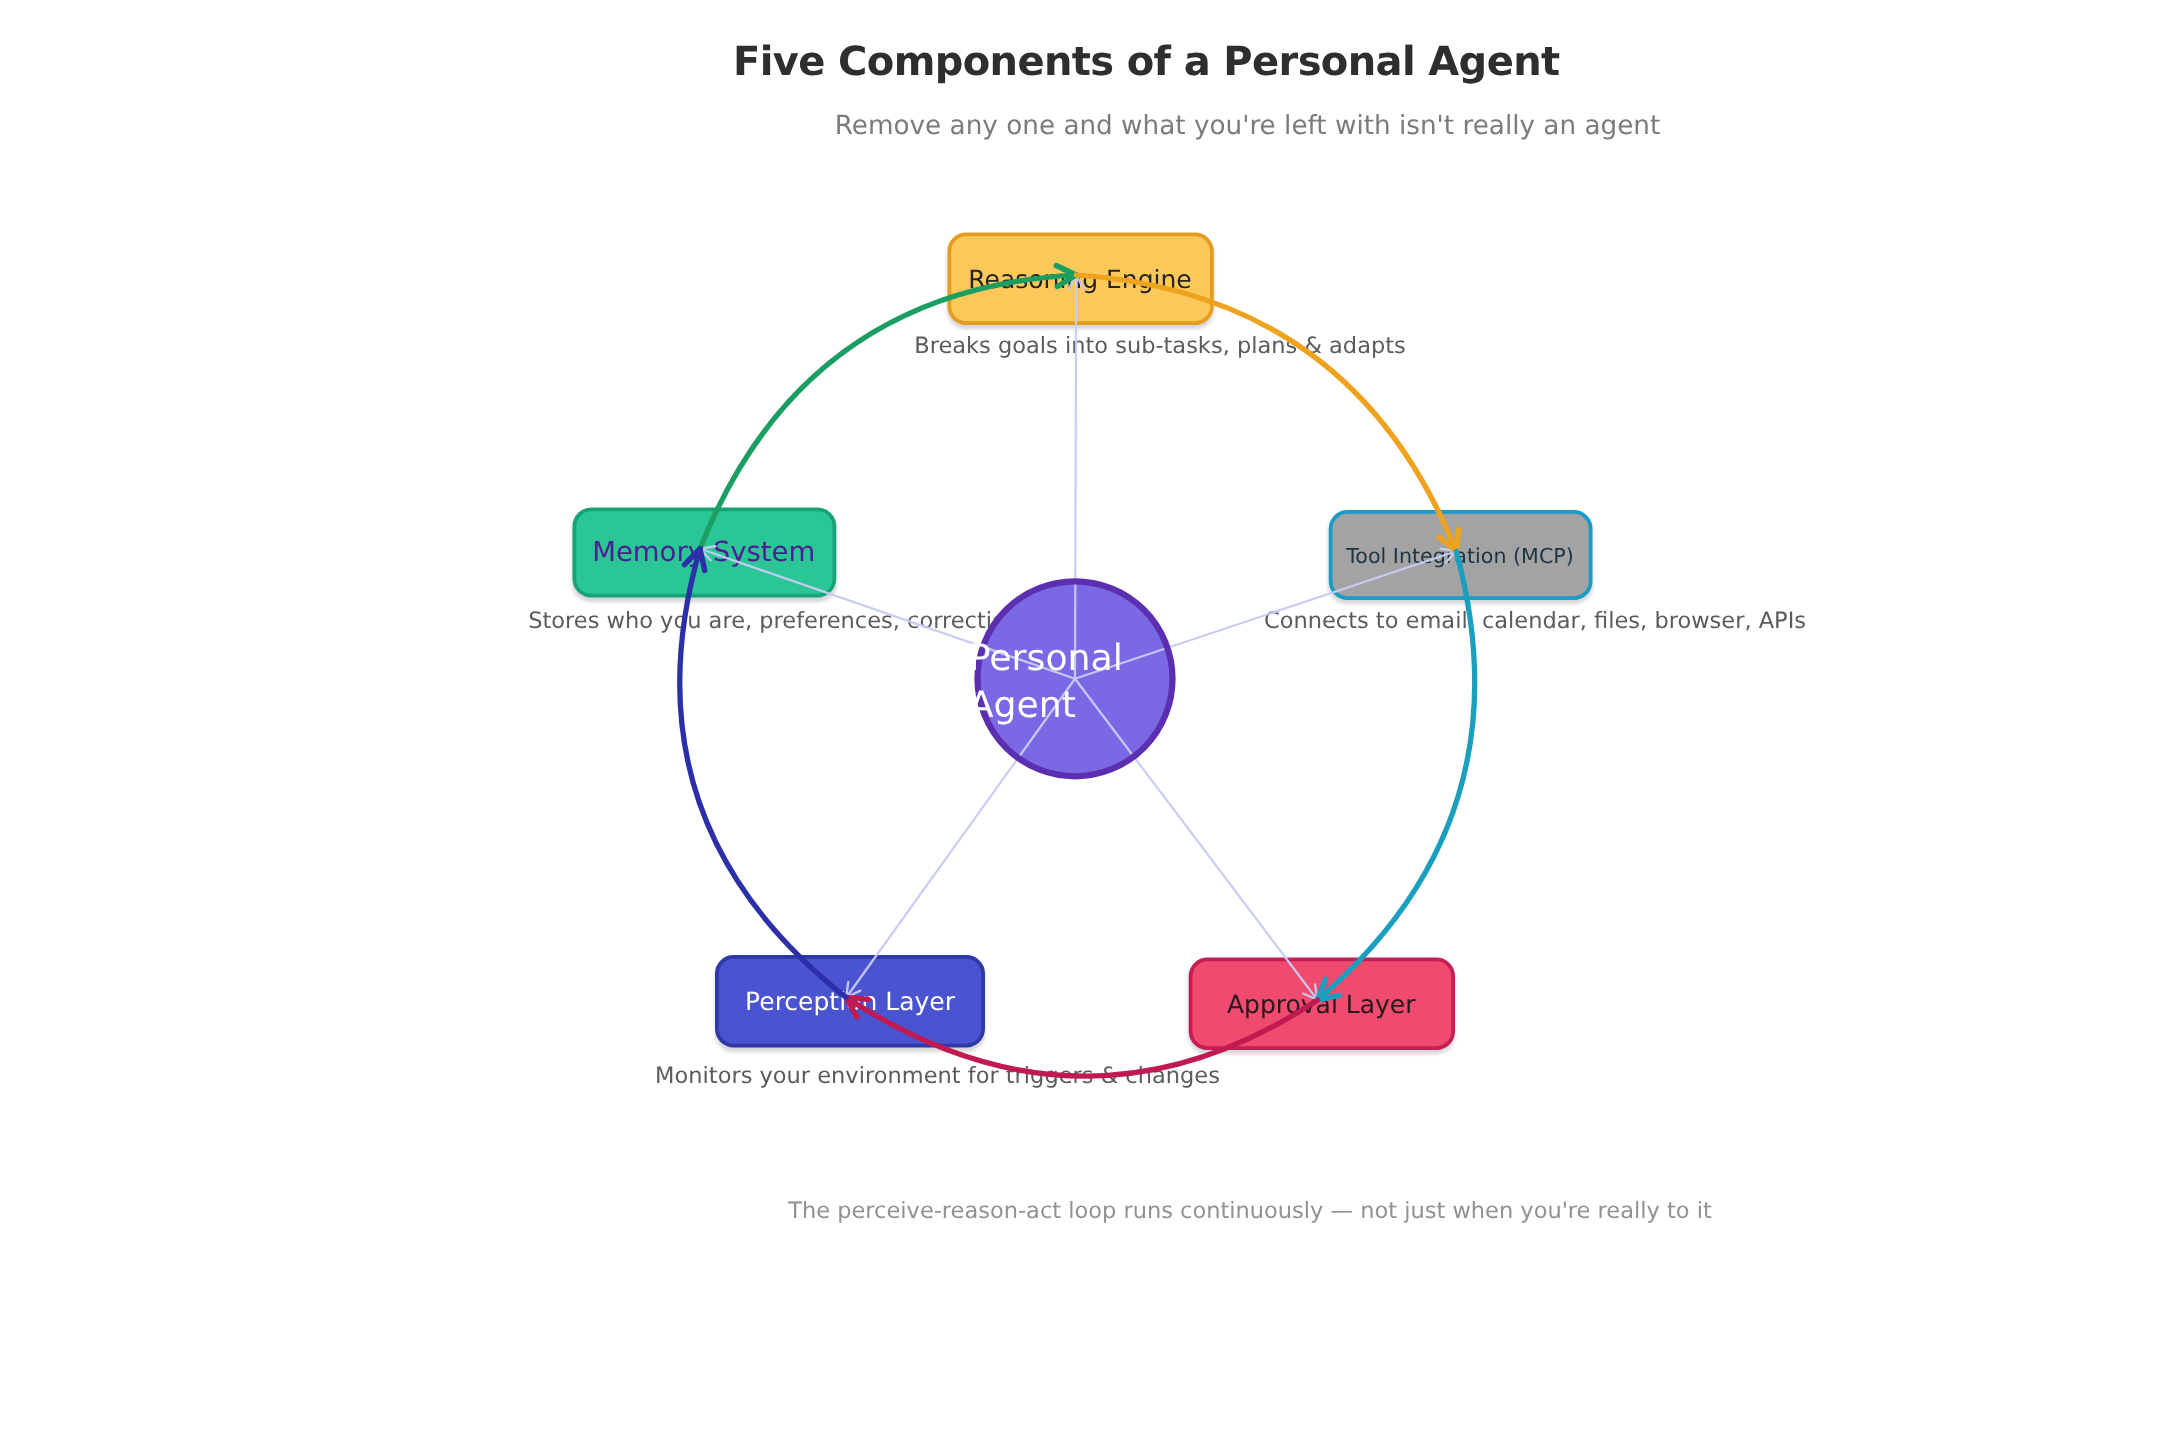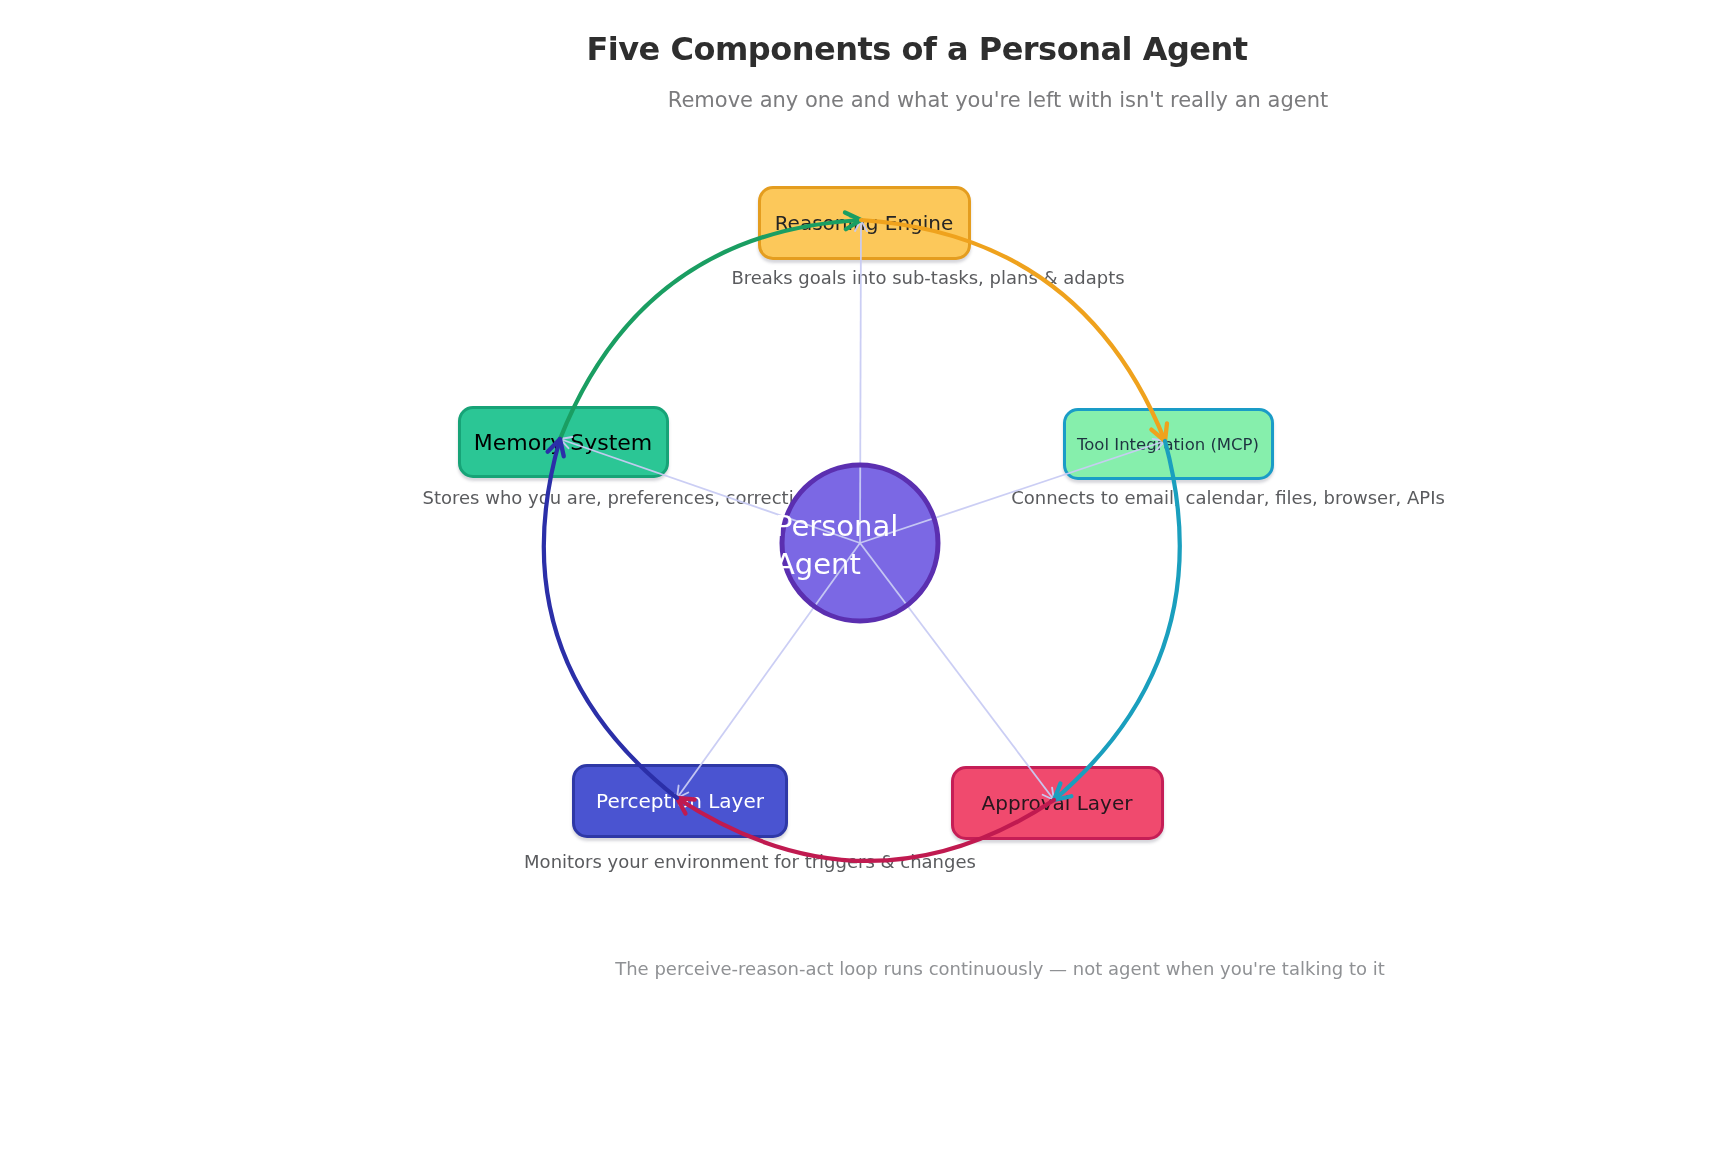--- a/index.html
+++ b/index.html
@@ -76,34 +76,34 @@
       <path d="M 560 439 Q 642.035387092227 231.72612136582256 861 220" fill="none" stroke="#1a9e62" stroke-width="4.2" stroke-linecap="round" marker-end="url(#marr0)"></path>
       <path d="M 861 220 Q 1082.0357958211289 234.6169502484322 1165 441" fill="none" stroke="#efa21d" stroke-width="4.2" stroke-linecap="round" marker-end="url(#marr1)"></path>
       <path d="M 1165 441 Q 1222.8959647156717 655.7231954527638 1054 800" fill="none" stroke="#1a9fbe" stroke-width="4.2" stroke-linecap="round" marker-end="url(#marr2)"></path>
       <path d="M 1054 800 Q 868.1621789746937 922.9123304584691 677 798" fill="none" stroke="#c01a50" stroke-width="4.2" stroke-linecap="round" marker-end="url(#marr3)"></path>
       <path d="M 677 798 Q 497.3109722362084 656.3872529861957 560 439" fill="none" stroke="#2b2fa8" stroke-width="4.2" stroke-linecap="round" marker-end="url(#marr4)"></path>
     </svg>
 
   <div class="node" data-node="0" style="left: 757.5px; top: 186px; width: 207px; height: 68px; background: rgb(252, 200, 90); border-color: rgb(228, 157, 31); color: rgb(37, 37, 37);">
     <span class="node-label">Reasoning Engine</span>
   </div>
-  <div class="node" data-node="1" style="left: 1062.5px; top: 408px; width: 205px; height: 66px; background: #86efac; border-color: rgb(26, 156, 199); color: rgb(30, 51, 64); align-items: center;">
+  <div class="node" data-node="1" style="left: 1062.5px; top: 408px; width: 205px; height: 66px; background: #a3a3a3; border-color: rgb(26, 156, 199); color: rgb(30, 51, 64); align-items: center;">
     <span class="node-label">Tool Integration (MCP)</span>
   </div>
   <div class="node" data-node="2" style="left: 950.5px; top: 766px; width: 207px; height: 68px; background: rgb(240, 74, 110); border-color: rgb(197, 30, 86); color: rgb(39, 23, 30);">
     <span class="node-label">Approval Layer</span>
   </div>
   <div class="node" data-node="3" style="left: 572px; top: 764px; width: 210px; height: 68px; background: rgb(74, 84, 209); border-color: rgb(46, 56, 166); color: rgb(255, 255, 255);">
     <span class="node-label">Perception Layer</span>
   </div>
-  <div class="node" data-node="4" style="left: 457.5px; top: 406px; width: 205px; height: 66px; background: rgb(43, 198, 149); border-color: rgb(23, 163, 119); color: #000000;">
+  <div class="node" data-node="4" style="left: 457.5px; top: 406px; width: 205px; height: 66px; background: rgb(43, 198, 149); border-color: rgb(23, 163, 119); color: #4c1d95;">
     <span class="node-label">Memory System</span>
   </div>
 
   <div class="caption" style="left: 928px; top: 277px;">Breaks goals into sub-tasks, plans &amp; adapts</div>
   <div class="caption" style="left: 1228px; top: 497px;">Connects to email, calendar, files, browser, APIs</div>
   <div class="caption" style="left: 750px; top: 861px;">Monitors your environment for triggers &amp; changes</div>
   <div class="caption" style="left: 624px; top: 497px;">Stores who you are, preferences, corrections</div>
 
   <div class="center-label" style="left: 860px; top: 545px; color: rgb(255, 255, 255);">Personal Agent</div>
 
-  <div class="footer">The perceive-reason-act loop runs continuously — not agent when you're talking to it</div>
+  <div class="footer">The perceive-reason-act loop runs continuously — not just when you're really to it</div>
 </div>
 
 </body></html>

